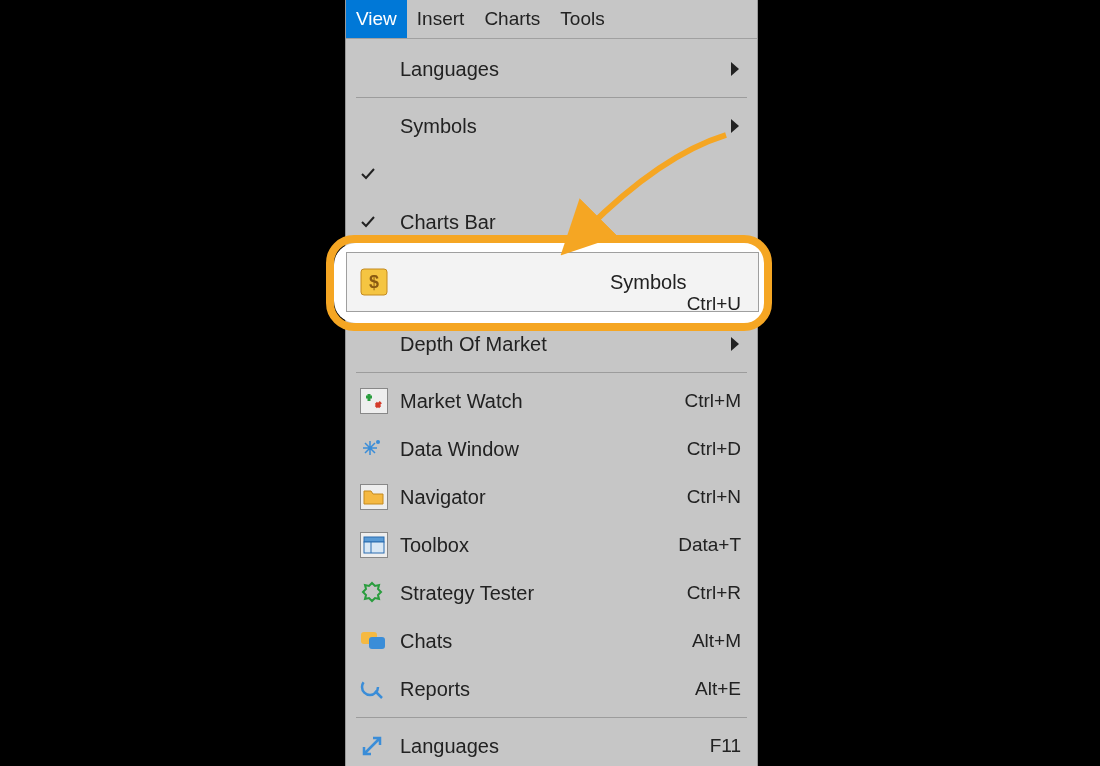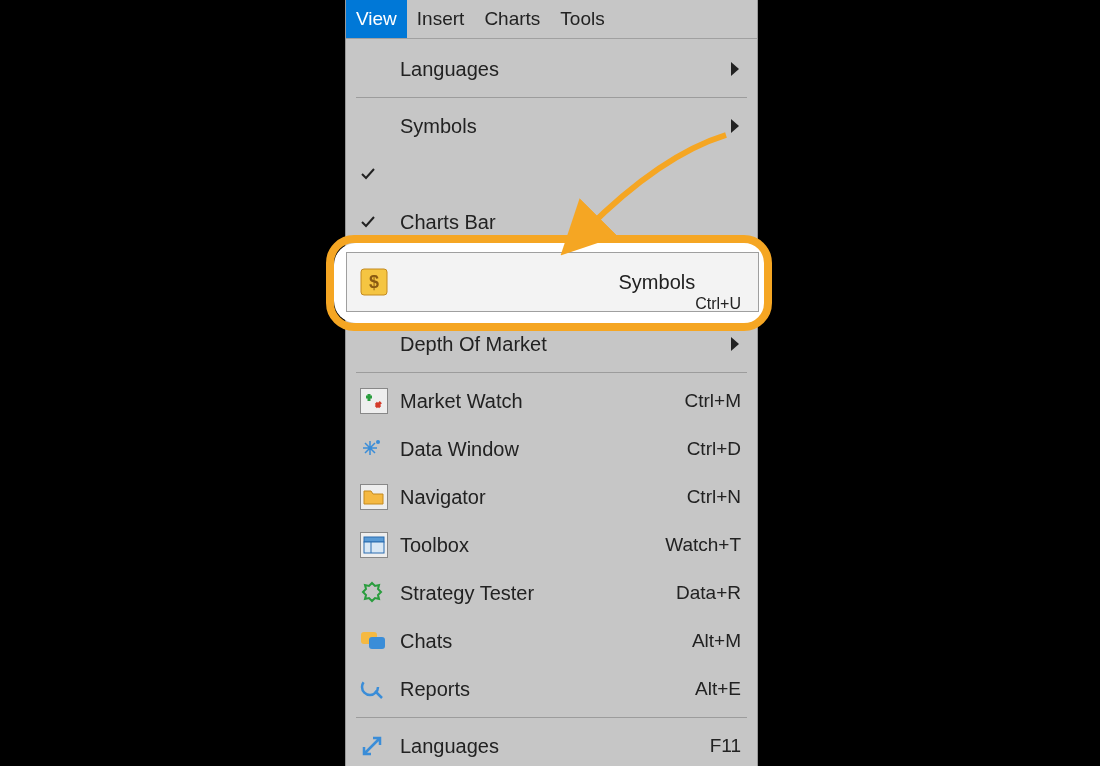--- a/index.html
+++ b/index.html
@@ -113,21 +113,21 @@
   top: 252px;
   width: 413px;
   height: 60px;
   display: flex;
   align-items: center;
   padding: 0 18px 0 14px;
   z-index: 3;
 }
 .symbols-row .icon-slot { width: 40px; display:flex; }
 .symbols-row .label { flex:1; font-size:20px; color:#222;text-align:right; }
-.symbols-row .shortcut { font-size:16px; color:#222;margin-top:44px; }
+.symbols-row .shortcut { font-size:19px; color:#222;margin-top:44px; }
 .curved-arrow {
   position: absolute;
   left: 205px;
   top: 125px;
   width: 200px;
   height: 140px;
   z-index: 5;
   pointer-events: none;
 }
 .icon-box {
@@ -247,31 +247,31 @@
       <span class="icon-slot">
         <span class="icon-box">
           <svg width="22" height="18" viewBox="0 0 22 18">
               <rect x="1" y="1" width="20" height="5" fill="#5a9bd5" stroke="#2a6cb0"></rect>
               <rect x="1" y="6" width="20" height="11" fill="#d9e8f5" stroke="#2a6cb0"></rect>
               <line x1="8" y1="6" x2="8" y2="17" stroke="#2a6cb0"></line>
             </svg>
         </span>
       </span>
       <span class="label">Toolbox</span>
-      <span class="shortcut">Watch+T</span>
+      <span class="shortcut">Data+T</span>
     </div>
 
     <div class="menu-item">
       <span class="icon-slot">
         <svg width="24" height="24" viewBox="0 0 24 24">
             <path d="M12 2 L15 5 L19 4 L18 8 L21 11 L18 14 L19 18 L15 17 L12 20 L9 17 L5 18 L6 14 L3 11 L6 8 L5 4 L9 5 Z" fill="none" stroke="#2a9d3e" stroke-width="2"></path>
           </svg>
       </span>
       <span class="label">Strategy Tester</span>
-      <span class="shortcut">Data+R</span>
+      <span class="shortcut">Ctrl+R</span>
     </div>
 
     <div class="menu-item">
       <span class="icon-slot">
         <svg width="26" height="24" viewBox="0 0 26 24">
             <rect x="1" y="3" width="16" height="12" rx="3" fill="#f5b942"></rect>
             <rect x="9" y="8" width="16" height="12" rx="3" fill="#3a8dd8"></rect>
           </svg>
       </span>
       <span class="label">Chats</span>

